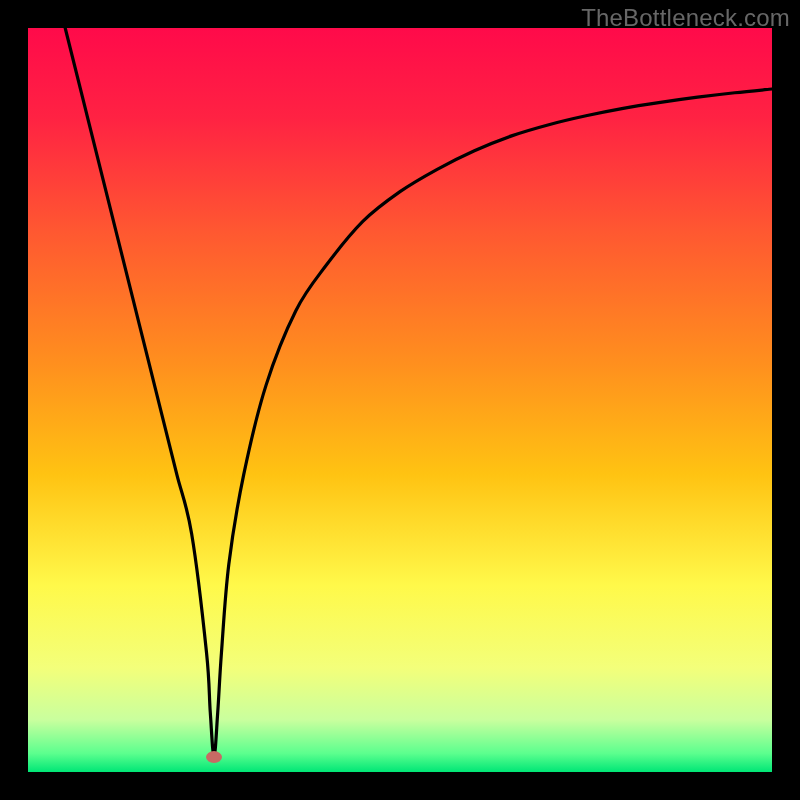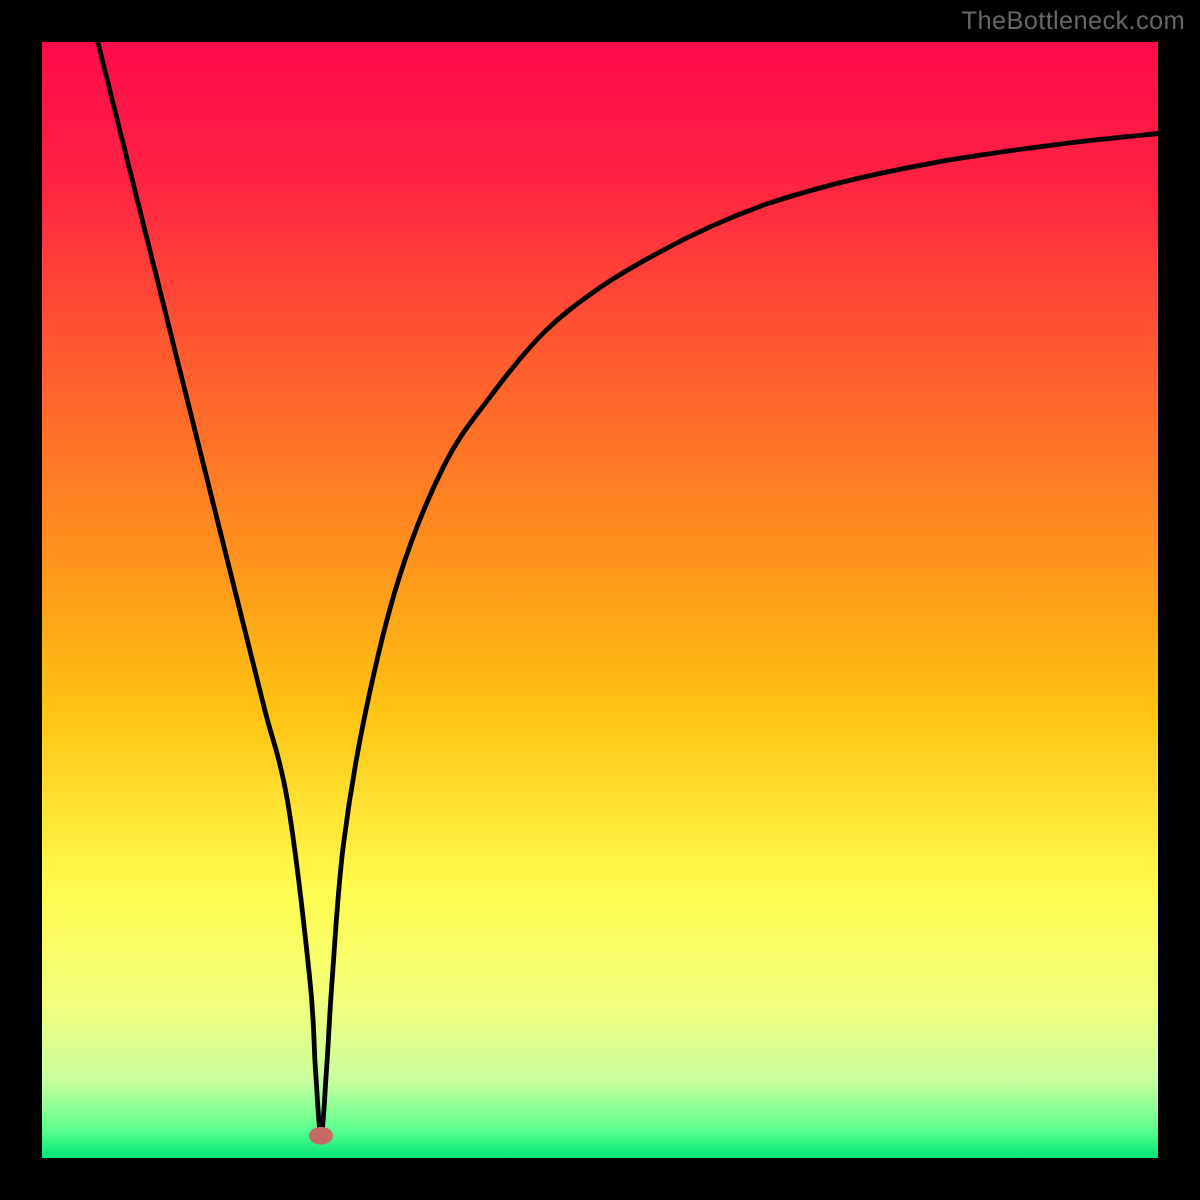--- a/index.html
+++ b/index.html
@@ -24,21 +24,21 @@
     left: 0;
     top: 0;
     width: 744px;
     height: 744px;
   }
   .attribution {
     position: absolute;
     top: 4px;
     right: 10px;
     color: #676767;
-    font-size: 17px;
+    font-size: 24px;
     font-weight: 500;
     letter-spacing: 0.2px;
     z-index: 10;
   }
   svg { display: block; }
 </style>
 </head>
 <body>
 
 <div class="attribution">TheBottleneck.com</div>

